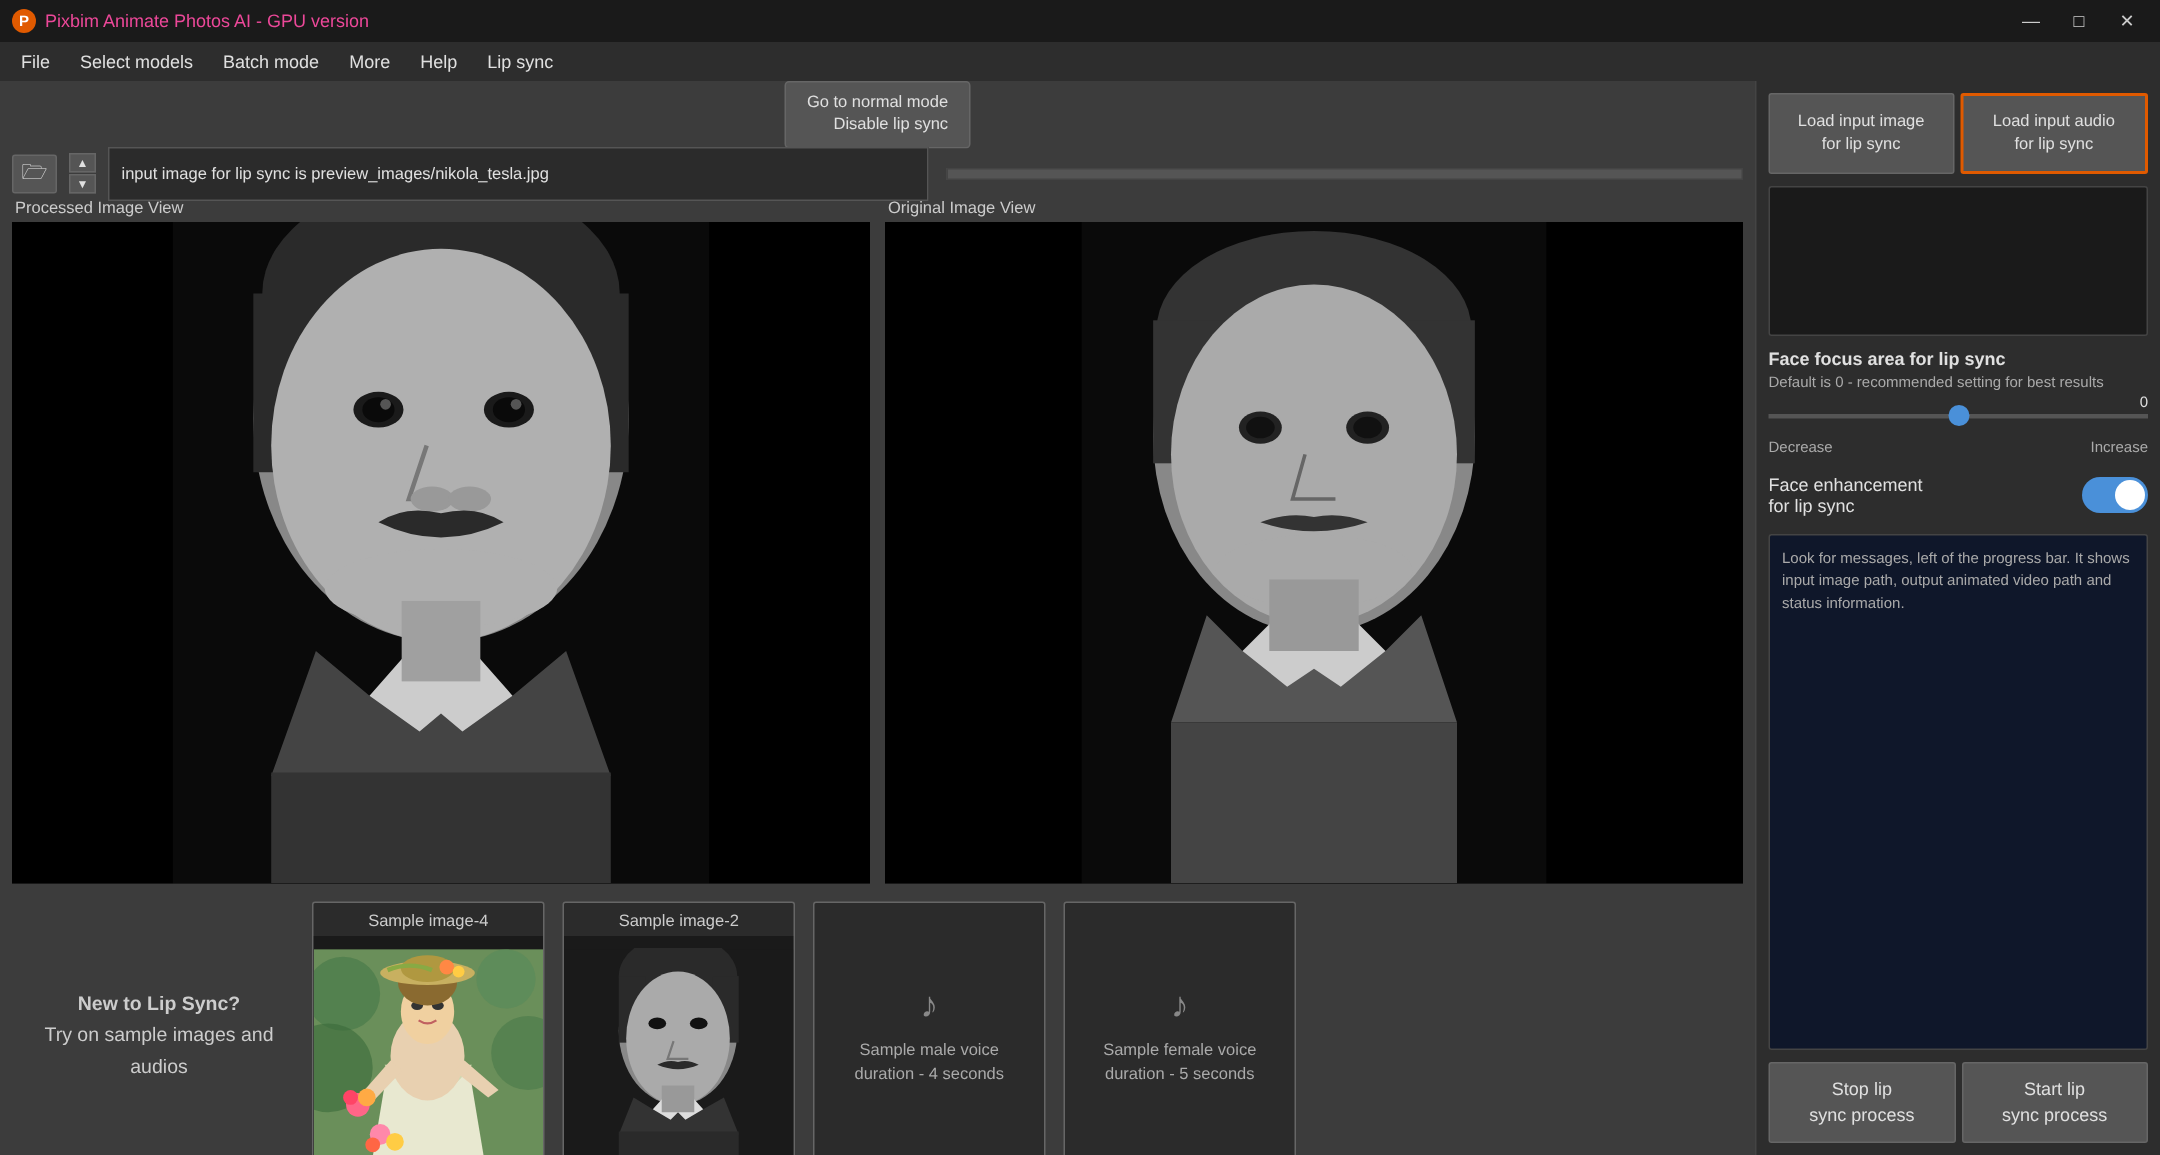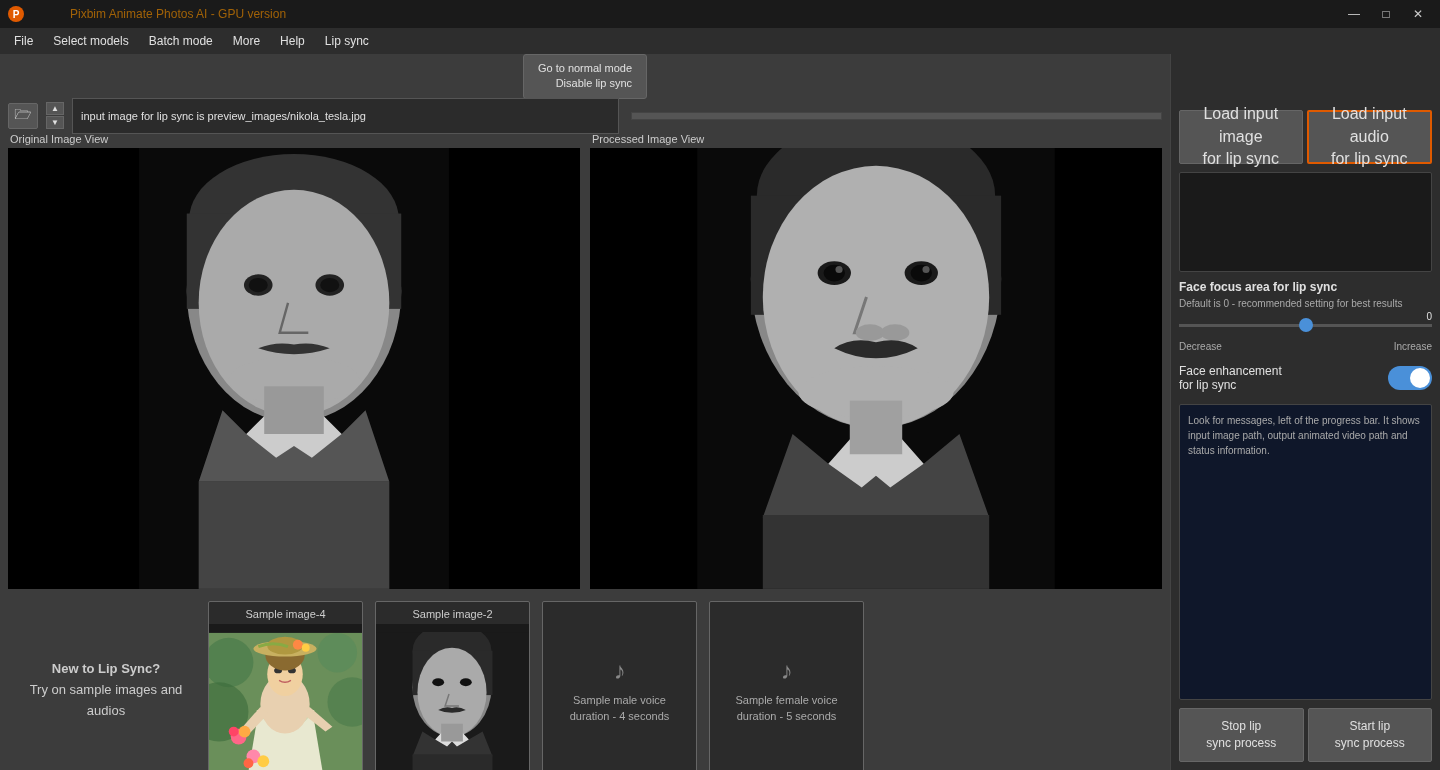--- a/index.html
+++ b/index.html
@@ -35,22 +35,21 @@
       border-radius: 50%;
       display: flex;
       align-items: center;
       justify-content: center;
       font-size: 10px;
       color: white;
       font-weight: bold;
     }
     #title-text {
       font-size: 12px;
-      color: #a16207;
-      margin-left: 40px;
+      color: #ec4899;
     }
     #window-controls {
       display: flex;
       gap: 4px;
     }
     .win-btn {
       width: 28px;
       height: 20px;
       background: transparent;
       border: none;
@@ -277,29 +276,28 @@
       display: flex;
       gap: 4px;
     }
     .top-action-btn {
       flex: 1;
       height: 54px;
       background: #555;
       border: 1px solid #666;
       color: #e0e0e0;
       cursor: pointer;
-      font-size: 16px;
+      font-size: 11px;
       text-align: center;
       line-height: 1.4;
       display: flex;
       align-items: center;
       justify-content: center;
       padding: 4px;
       border-radius: 2px;
-      margin-top: 48px;
     }
     .top-action-btn.active-border {
       border: 2px solid #e05a00;
       align-items: center;
     }
 
     #audio-preview-area {
       height: 100px;
       background: #1a1a1a;
       border: 1px solid #444;
@@ -467,20 +465,63 @@
         <div class="scroll-btn">▲</div>
         <div class="scroll-btn">▼</div>
       </div>
       <div id="input-path-display">input image for lip sync is preview_images/nikola_tesla.jpg</div>
       <div id="audio-progress-bar"></div>
     </div>
 
     <div id="image-views">
 
       <div class="image-view-container">
+        <div class="image-view-label">Processed Image View</div>
+        <div class="image-view">
+          <svg class="portrait-svg" viewBox="0 0 480 370" xmlns="http://www.w3.org/2000/svg">
+            <rect width="480" height="370" fill="#0a0a0a"></rect>
+
+            <rect x="0" y="0" width="90" height="370" fill="#000"></rect>
+            <rect x="390" y="0" width="90" height="370" fill="#000"></rect>
+
+            <ellipse cx="240" cy="110" rx="105" ry="125" fill="#888"></ellipse>
+
+            <ellipse cx="240" cy="40" rx="100" ry="65" fill="#2a2a2a"></ellipse>
+            <rect x="135" y="40" width="45" height="100" fill="#2a2a2a"></rect>
+            <rect x="300" y="40" width="45" height="100" fill="#2a2a2a"></rect>
+
+            <ellipse cx="240" cy="125" rx="95" ry="110" fill="#b0b0b0"></ellipse>
+
+            <ellipse cx="205" cy="105" rx="14" ry="10" fill="#1a1a1a"></ellipse>
+            <ellipse cx="278" cy="105" rx="14" ry="10" fill="#1a1a1a"></ellipse>
+            <ellipse cx="205" cy="105" rx="9" ry="7" fill="#0a0a0a"></ellipse>
+            <ellipse cx="278" cy="105" rx="9" ry="7" fill="#0a0a0a"></ellipse>
+
+            <circle cx="209" cy="102" r="3" fill="#555"></circle>
+            <circle cx="282" cy="102" r="3" fill="#555"></circle>
+
+            <path d="M232 125 L222 155 L258 155" stroke="#777" stroke-width="2.5" fill="none"></path>
+            <ellipse cx="235" cy="155" rx="12" ry="7" fill="#999"></ellipse>
+            <ellipse cx="256" cy="155" rx="12" ry="7" fill="#999"></ellipse>
+
+            <path d="M205 168 Q240 185 275 168 Q260 158 240 163 Q220 158 205 168Z" fill="#2a2a2a"></path>
+
+            <ellipse cx="240" cy="205" rx="65" ry="22" fill="#b0b0b0"></ellipse>
+
+            <path d="M145 310 L170 240 L200 265 L240 255 L280 265 L310 240 L335 310 L145 310Z" fill="#444"></path>
+            <rect x="145" y="308" width="190" height="62" fill="#333"></rect>
+
+            <path d="M200 265 L228 285 L240 275 L252 285 L280 265 L258 240 L240 252 L222 240Z" fill="#ccc"></path>
+
+            <rect x="218" y="212" width="44" height="45" fill="#a0a0a0"></rect>
+          </svg>
+        </div>
+      </div>
+
+      <div class="image-view-container">
         <div class="image-view-label">Original Image View</div>
         <div class="image-view">
           <svg class="portrait-svg" viewBox="0 0 480 370" xmlns="http://www.w3.org/2000/svg">
             <rect width="480" height="370" fill="#0a0a0a"></rect>
 
             <rect x="0" y="0" width="110" height="370" fill="#000"></rect>
             <rect x="370" y="0" width="110" height="370" fill="#000"></rect>
 
             <ellipse cx="240" cy="120" rx="90" ry="110" fill="#888"></ellipse>
 
@@ -500,63 +541,20 @@
             <path d="M210 168 Q240 178 270 168 Q255 162 240 165 Q225 162 210 168Z" fill="#333"></path>
 
             <ellipse cx="240" cy="195" rx="55" ry="20" fill="#aaa"></ellipse>
 
             <path d="M160 280 L180 220 L200 240 L240 230 L280 240 L300 220 L320 280 L160 280Z" fill="#555"></path>
             <rect x="160" y="280" width="160" height="90" fill="#444"></rect>
 
             <path d="M200 240 L225 260 L240 250 L255 260 L280 240 L260 220 L240 230 L220 220Z" fill="#ccc"></path>
 
             <rect x="215" y="200" width="50" height="40" fill="#999"></rect>
-          </svg>
-        </div>
-      </div>
-
-      <div class="image-view-container">
-        <div class="image-view-label">Processed Image View</div>
-        <div class="image-view">
-          <svg class="portrait-svg" viewBox="0 0 480 370" xmlns="http://www.w3.org/2000/svg">
-            <rect width="480" height="370" fill="#0a0a0a"></rect>
-
-            <rect x="0" y="0" width="90" height="370" fill="#000"></rect>
-            <rect x="390" y="0" width="90" height="370" fill="#000"></rect>
-
-            <ellipse cx="240" cy="110" rx="105" ry="125" fill="#888"></ellipse>
-
-            <ellipse cx="240" cy="40" rx="100" ry="65" fill="#2a2a2a"></ellipse>
-            <rect x="135" y="40" width="45" height="100" fill="#2a2a2a"></rect>
-            <rect x="300" y="40" width="45" height="100" fill="#2a2a2a"></rect>
-
-            <ellipse cx="240" cy="125" rx="95" ry="110" fill="#b0b0b0"></ellipse>
-
-            <ellipse cx="205" cy="105" rx="14" ry="10" fill="#1a1a1a"></ellipse>
-            <ellipse cx="278" cy="105" rx="14" ry="10" fill="#1a1a1a"></ellipse>
-            <ellipse cx="205" cy="105" rx="9" ry="7" fill="#0a0a0a"></ellipse>
-            <ellipse cx="278" cy="105" rx="9" ry="7" fill="#0a0a0a"></ellipse>
-
-            <circle cx="209" cy="102" r="3" fill="#555"></circle>
-            <circle cx="282" cy="102" r="3" fill="#555"></circle>
-
-            <path d="M232 125 L222 155 L258 155" stroke="#777" stroke-width="2.5" fill="none"></path>
-            <ellipse cx="235" cy="155" rx="12" ry="7" fill="#999"></ellipse>
-            <ellipse cx="256" cy="155" rx="12" ry="7" fill="#999"></ellipse>
-
-            <path d="M205 168 Q240 185 275 168 Q260 158 240 163 Q220 158 205 168Z" fill="#2a2a2a"></path>
-
-            <ellipse cx="240" cy="205" rx="65" ry="22" fill="#b0b0b0"></ellipse>
-
-            <path d="M145 310 L170 240 L200 265 L240 255 L280 265 L310 240 L335 310 L145 310Z" fill="#444"></path>
-            <rect x="145" y="308" width="190" height="62" fill="#333"></rect>
-
-            <path d="M200 265 L228 285 L240 275 L252 285 L280 265 L258 240 L240 252 L222 240Z" fill="#ccc"></path>
-
-            <rect x="218" y="212" width="44" height="45" fill="#a0a0a0"></rect>
           </svg>
         </div>
       </div>
     </div>
 
     <div id="sample-row">
       <div id="sample-text">
         <strong>New to Lip Sync?</strong><br>
         <span>Try on sample images and audios</span>
       </div>

